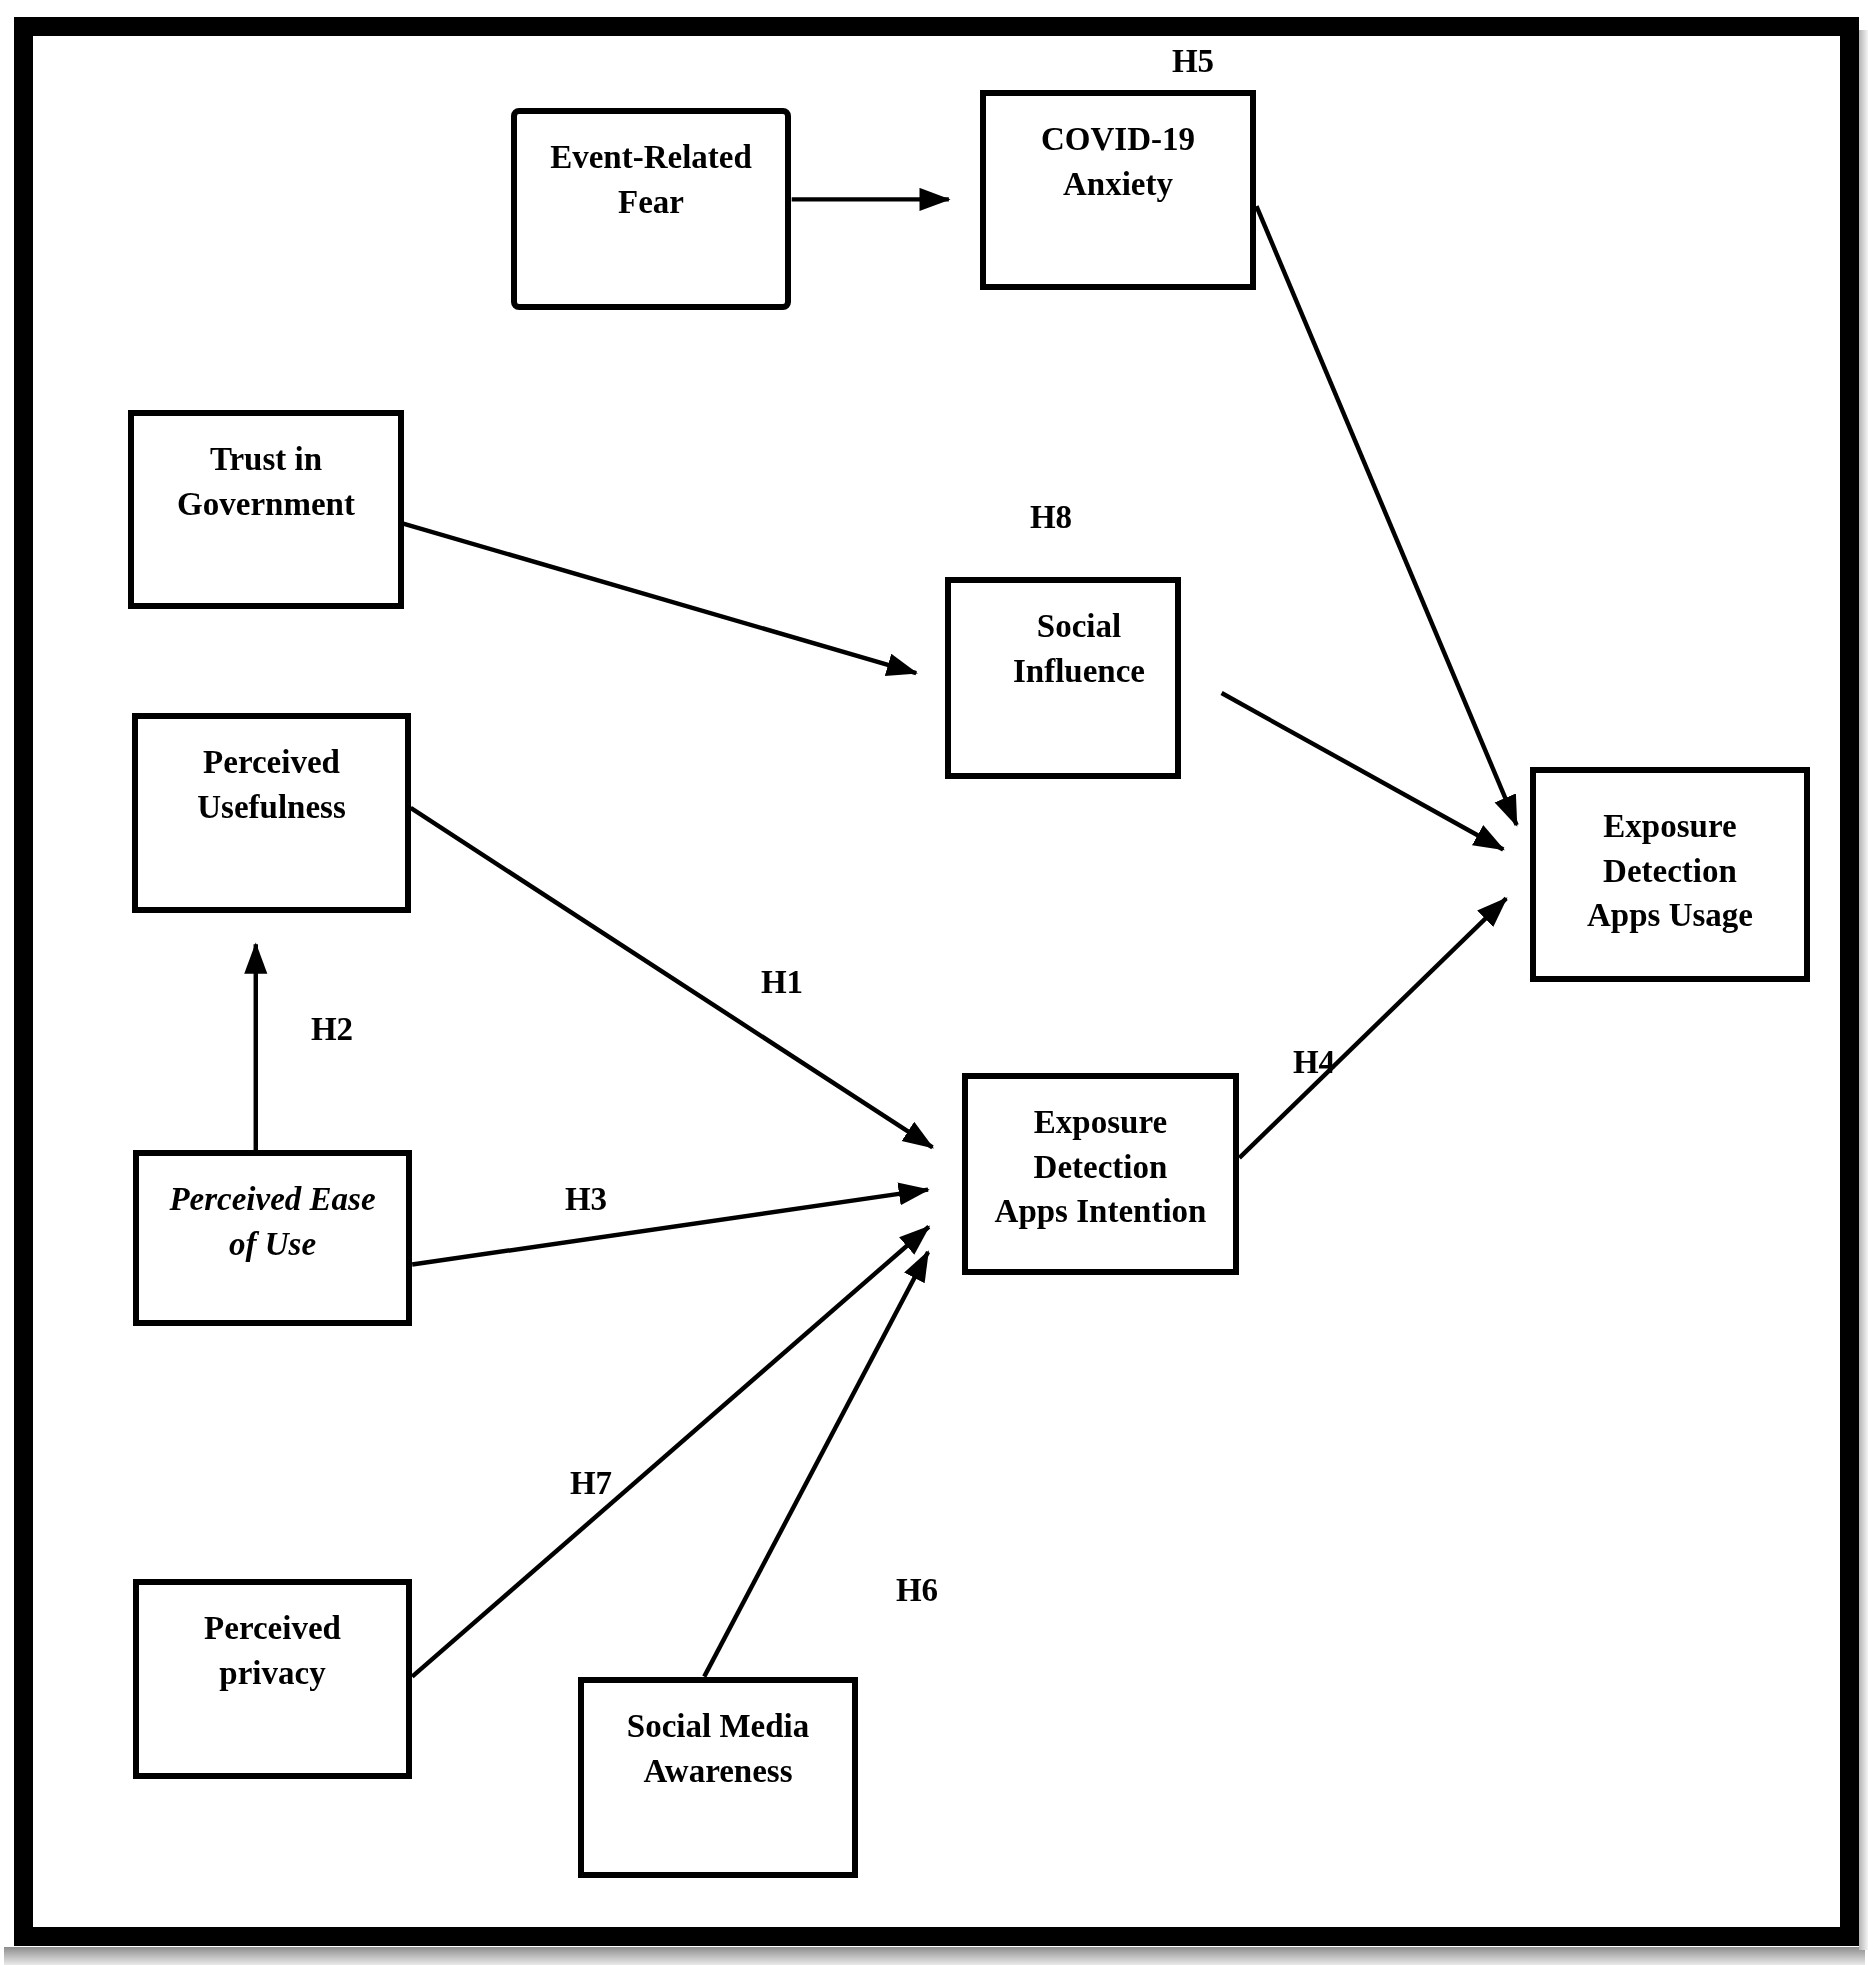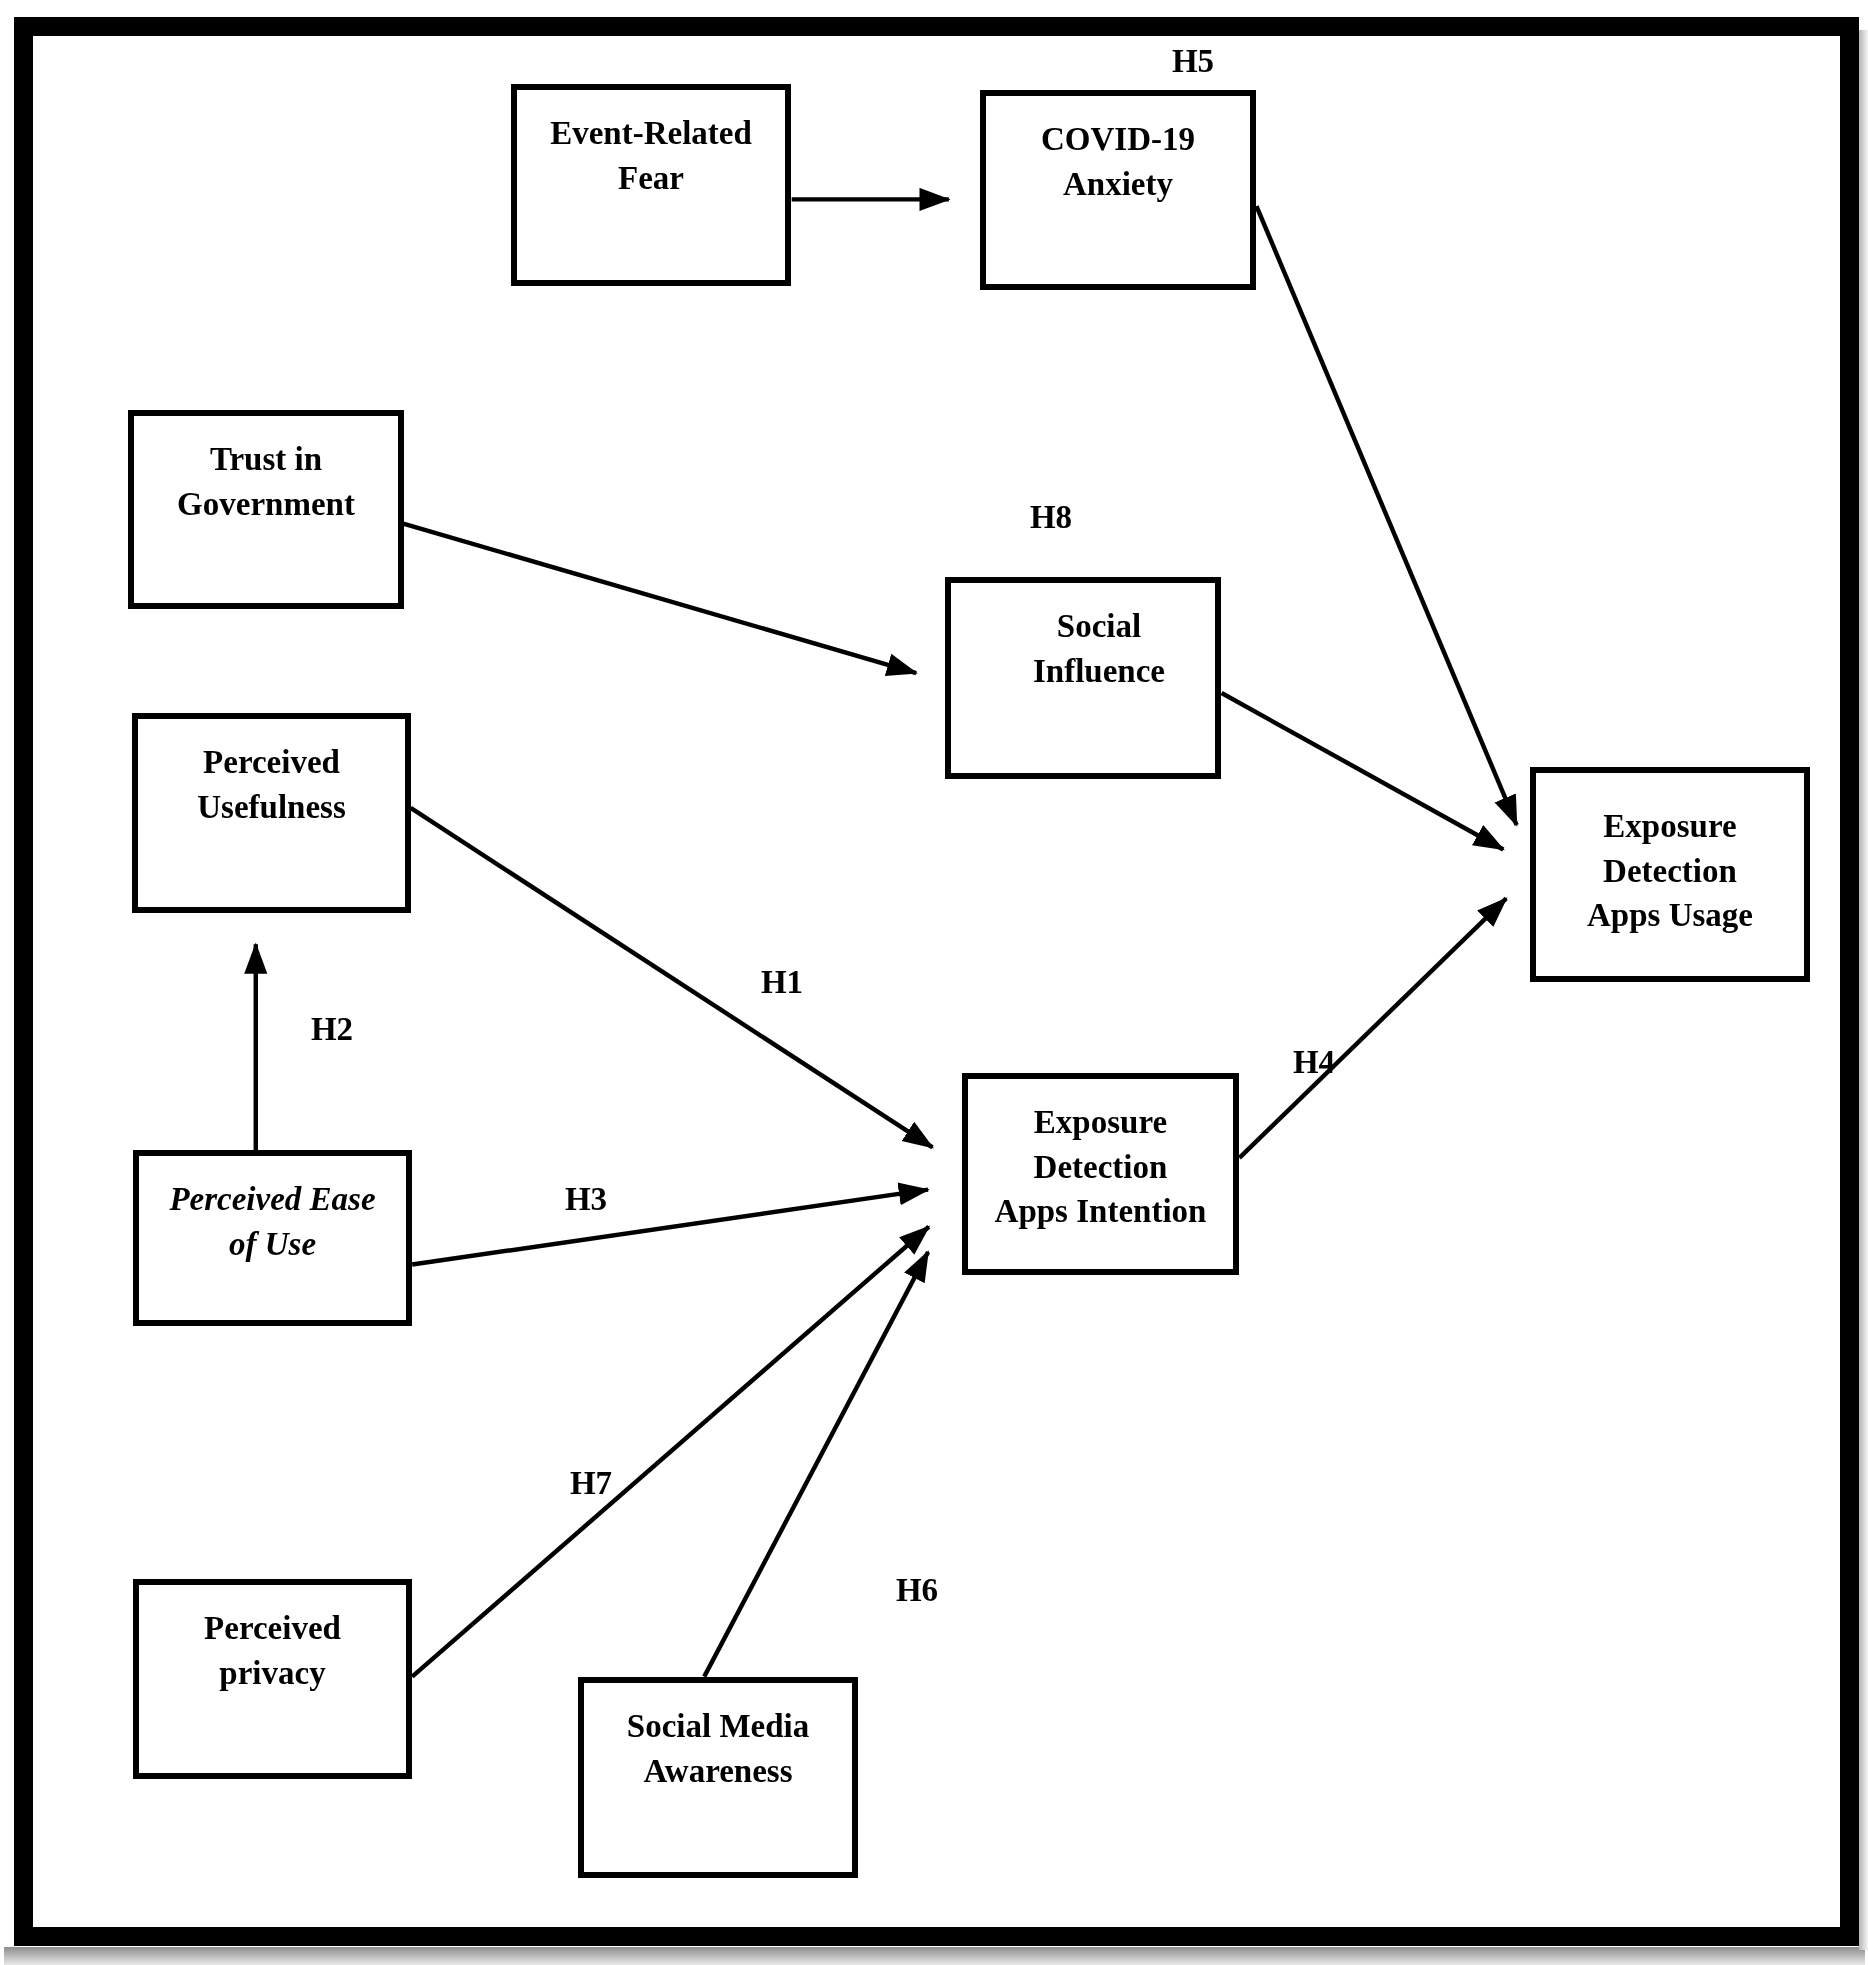--- a/index.html
+++ b/index.html
@@ -22,24 +22,24 @@
   }
 
   .arrows { position: absolute; left: 0; top: 0; width: 1868px; height: 1965px; }
 
   .node {
     position: absolute; box-sizing: border-box;
     border: 6.7px solid #000000; background: #ffffff;
     text-align: center; font-weight: bold; font-size: 33px; line-height: 1.35;
     color: #000000; white-space: pre-line; padding-top: 21px;
   }
-  #n-event_fear            { left: 511px;  top: 84px;  width: 280px; height: 202px; }
+  #n-event_fear            { left: 511px;  top: 108px;  width: 280px; height: 202px; border-radius: 8px; }
   #n-covid_anxiety         { left: 980px; top: 90px;  width: 276px; height: 200px; }
   #n-trust_gov             { left: 111px;  top: 410px;  width: 276px; height: 199px; margin-left: 17px; }
-  #n-social_influence      { left: 945px; top: 577px;  width: 276px; height: 202px; padding-left: 32px; }
+  #n-social_influence      { left: 945px; top: 577px;  width: 236px; height: 202px; padding-left: 32px; }
   #n-perceived_usefulness  { left: 132px;  top: 713px;  width: 279px; height: 200px; }
   #n-peou                  { left: 133px;  top: 1150px; width: 279px; height: 176px; font-style: italic; }
   #n-perceived_privacy     { left: 133px;  top: 1579px; width: 279px; height: 200px; }
   #n-sma                   { left: 578px;  top: 1677px; width: 280px; height: 201px; }
   #n-intention             { left: 962px; top: 1073px; width: 277px; height: 202px; }
   #n-usage                 { left: 1530px; top: 767px; width: 280px; height: 215px; padding-top: 31px; }
 
   .hyp {
     position: absolute; transform: translate(-50%, -50%);
     font-weight: bold; font-size: 33px; color: #000000; white-space: nowrap;

